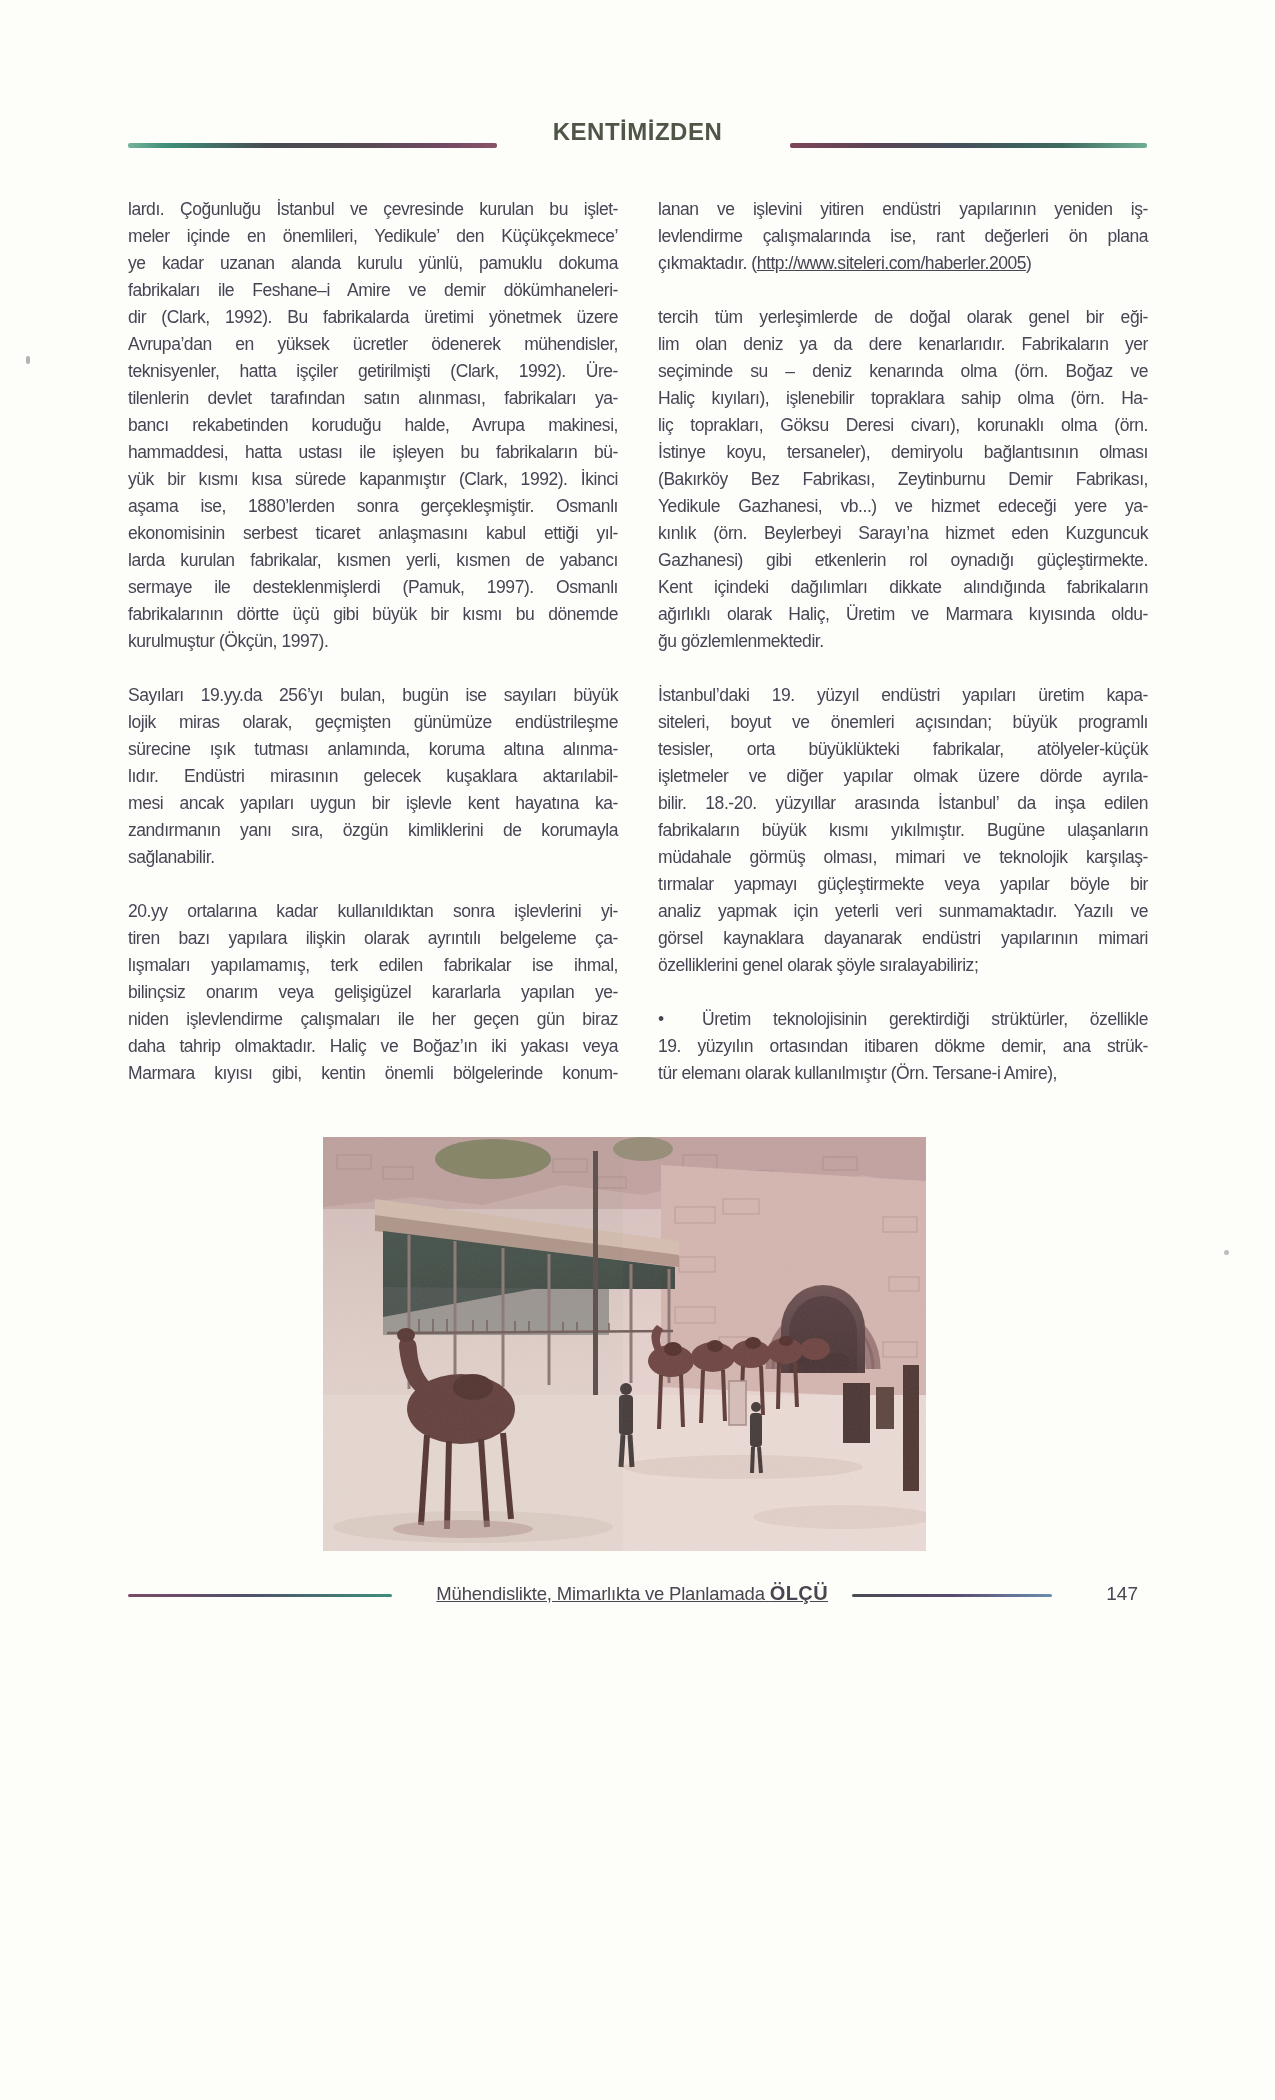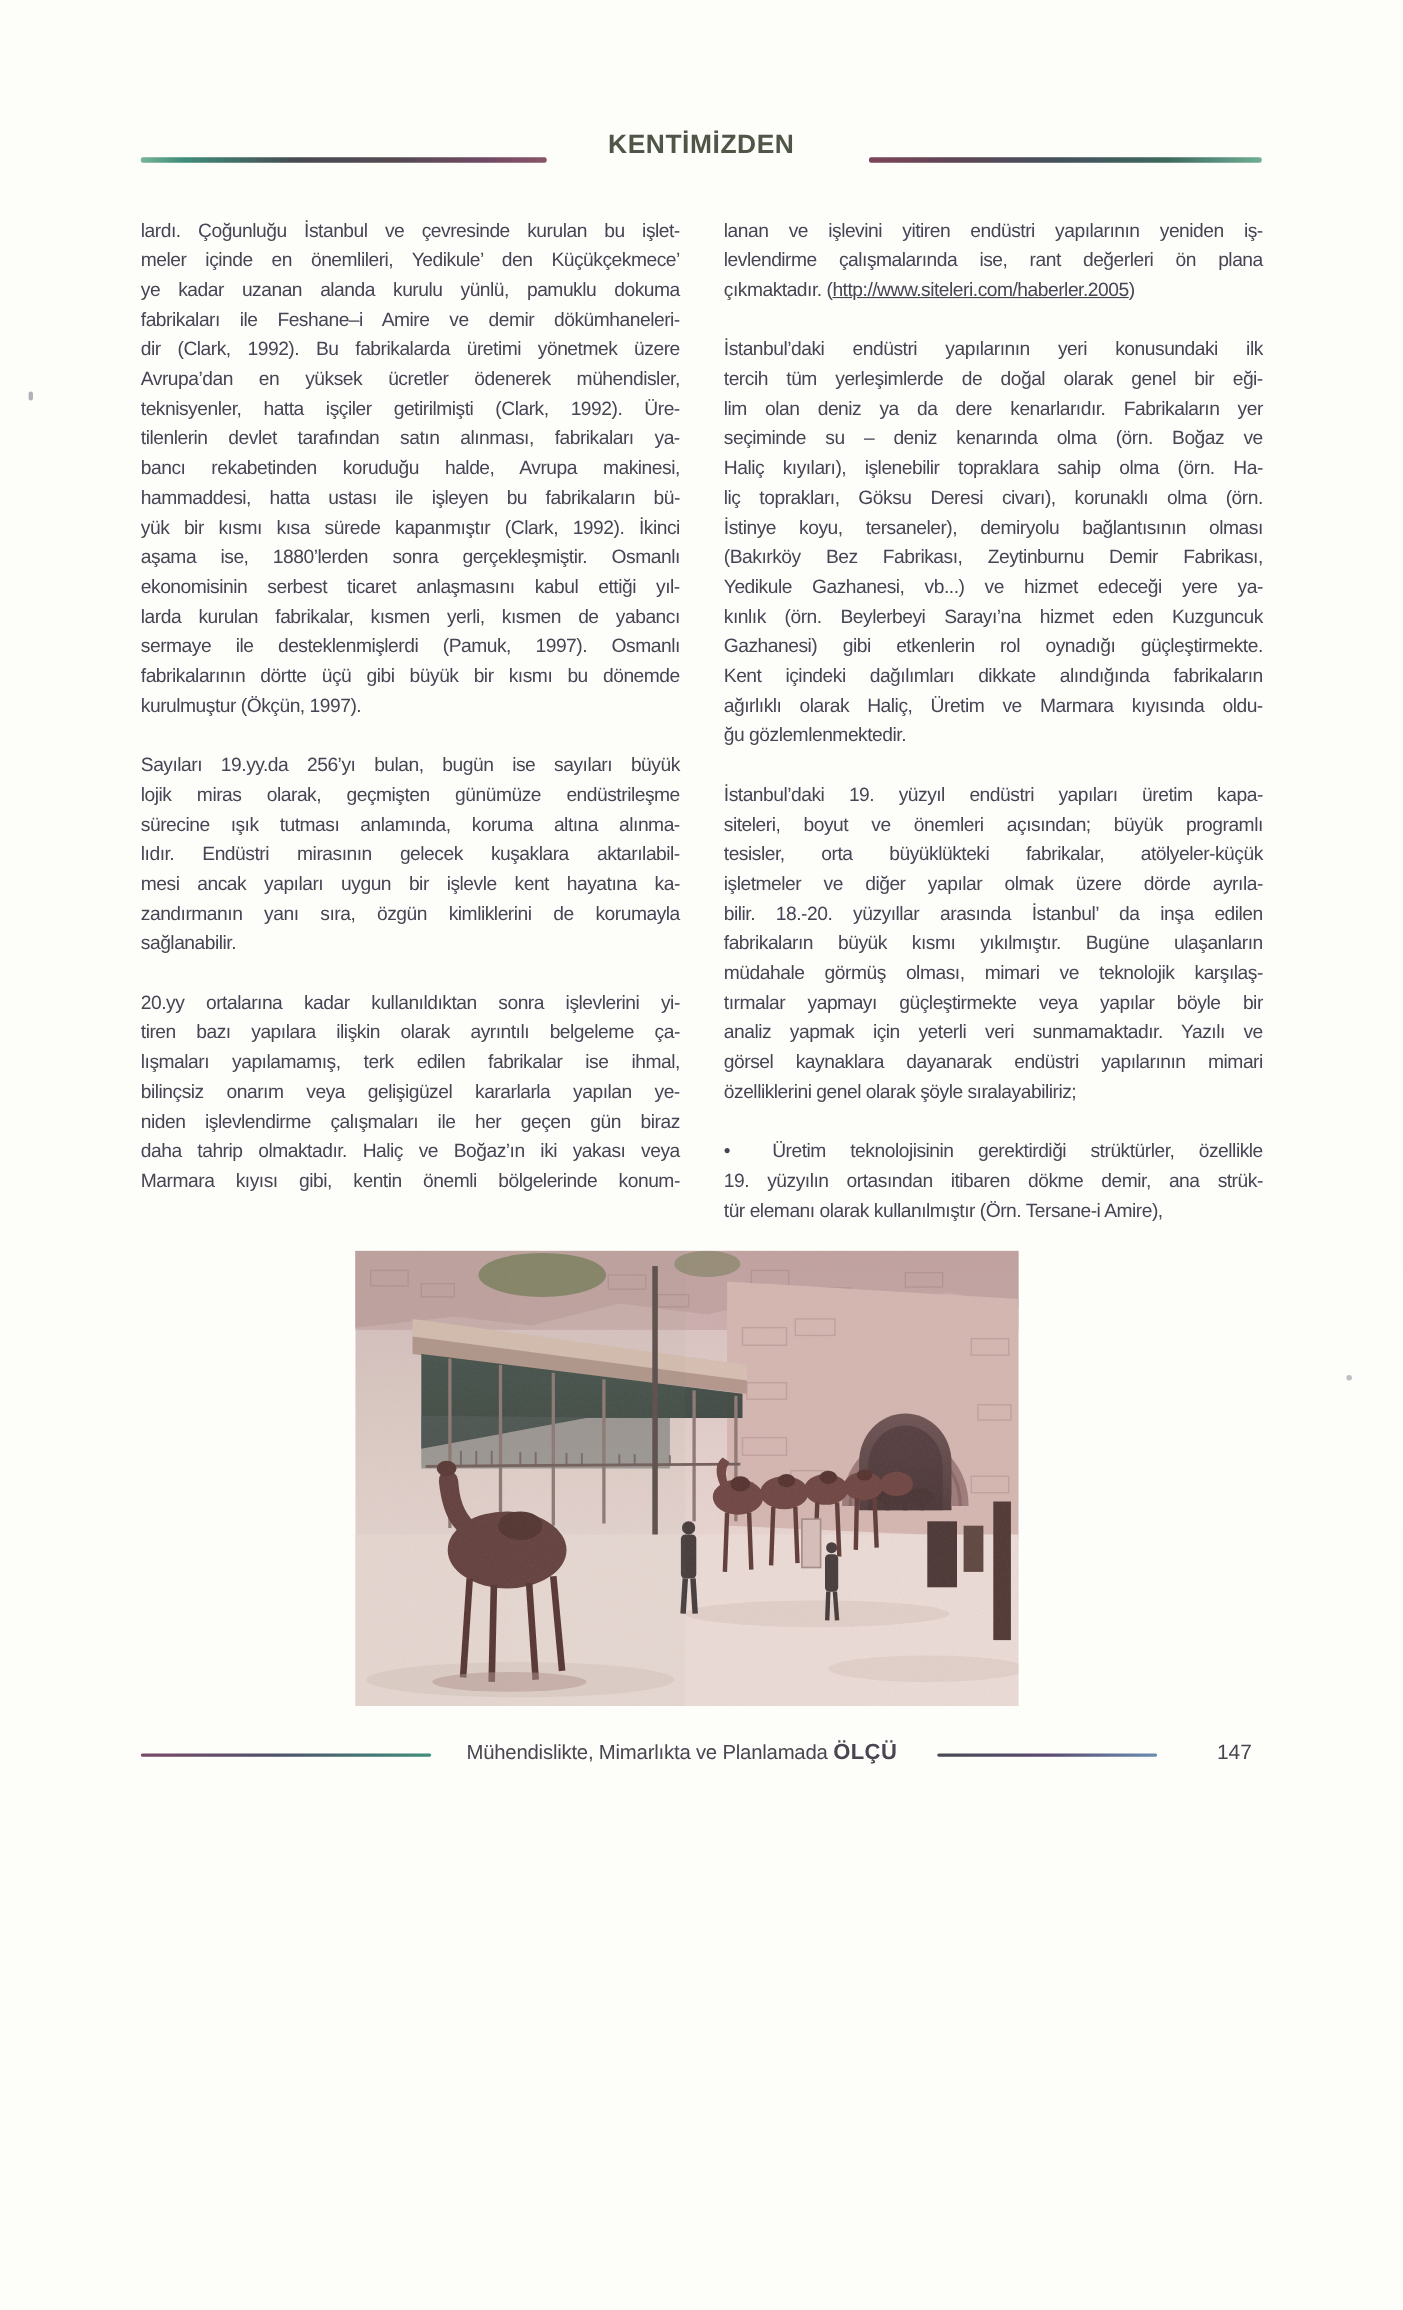--- a/index.html
+++ b/index.html
@@ -49,22 +49,22 @@
   
   .rule-footer-left{
     left:128px;top:1594px;width:264px;height:3px;
     background:linear-gradient(90deg,#7a4a66,#50506a 45%,#3f8f7a);
   }
   .rule-footer-right{
     left:852px;top:1594px;width:200px;height:3px;
     background:linear-gradient(90deg,#474b52,#5a4a72 50%,#6a8fae);
   }
   .footer-text{
-    position:absolute;left:424px;top:1582px;width:444px;text-align:left;
-    font-size:18.5px;color:var(--c-footer_text,#4a4550);letter-spacing:-.2px;white-space:nowrap;
+    position:absolute;left:384px;top:1582px;width:444px;text-align:right;
+    font-size:18.5px;color:var(--c-footer_text,#4a4550);letter-spacing:-.2px;white-space:nowrap;text-decoration:underline;
   }
   .footer-brand{font-weight:bold;font-size:20px;letter-spacing:.4px;}
   .page-number{
     position:absolute;left:1078px;top:1583px;width:60px;
     font-size:19px;color:var(--c-footer_text,#4a4550);text-align:right;
   }
   
   .speck{position:absolute;background:#8b8b93;}
   .speck-left{left:26px;top:356px;width:4px;height:8px;border-radius:2px;opacity:.65;}
   .speck-right{left:1224px;top:1250px;width:5px;height:5px;border-radius:50%;opacity:.55;}
@@ -120,21 +120,20 @@
 
   <div class="col col-right">
     <div class="para">
       <div class="all-just">
           <div class="ln">lanan ve işlevini yitiren endüstri yapılarının yeniden iş-</div>
           <div class="ln ln-last">levlendirme çalışmalarında ise, rant değerleri ön plana</div>
         </div>
       <div class="ln ln-last"><span>çıkmaktadır. (</span><a class="url">http://www.siteleri.com/haberler.2005</a><span>)</span></div>
     </div>
     <div class="para">
-        <div class="ln">İstanbul’daki endüstri yapılarının yeri konusundaki ilk</div>
         <div class="ln">tercih tüm yerleşimlerde de doğal olarak genel bir eği-</div>
         <div class="ln">lim olan deniz ya da dere kenarlarıdır. Fabrikaların yer</div>
         <div class="ln">seçiminde su – deniz kenarında olma (örn. Boğaz ve</div>
         <div class="ln">Haliç kıyıları), işlenebilir topraklara sahip olma (örn. Ha-</div>
         <div class="ln">liç toprakları, Göksu Deresi civarı), korunaklı olma (örn.</div>
         <div class="ln">İstinye koyu, tersaneler), demiryolu bağlantısının olması</div>
         <div class="ln">(Bakırköy Bez Fabrikası, Zeytinburnu Demir Fabrikası,</div>
         <div class="ln">Yedikule Gazhanesi, vb...) ve hizmet edeceği yere ya-</div>
         <div class="ln">kınlık (örn. Beylerbeyi Sarayı’na hizmet eden Kuzguncuk</div>
         <div class="ln">Gazhanesi) gibi etkenlerin rol oynadığı güçleştirmekte.</div>

